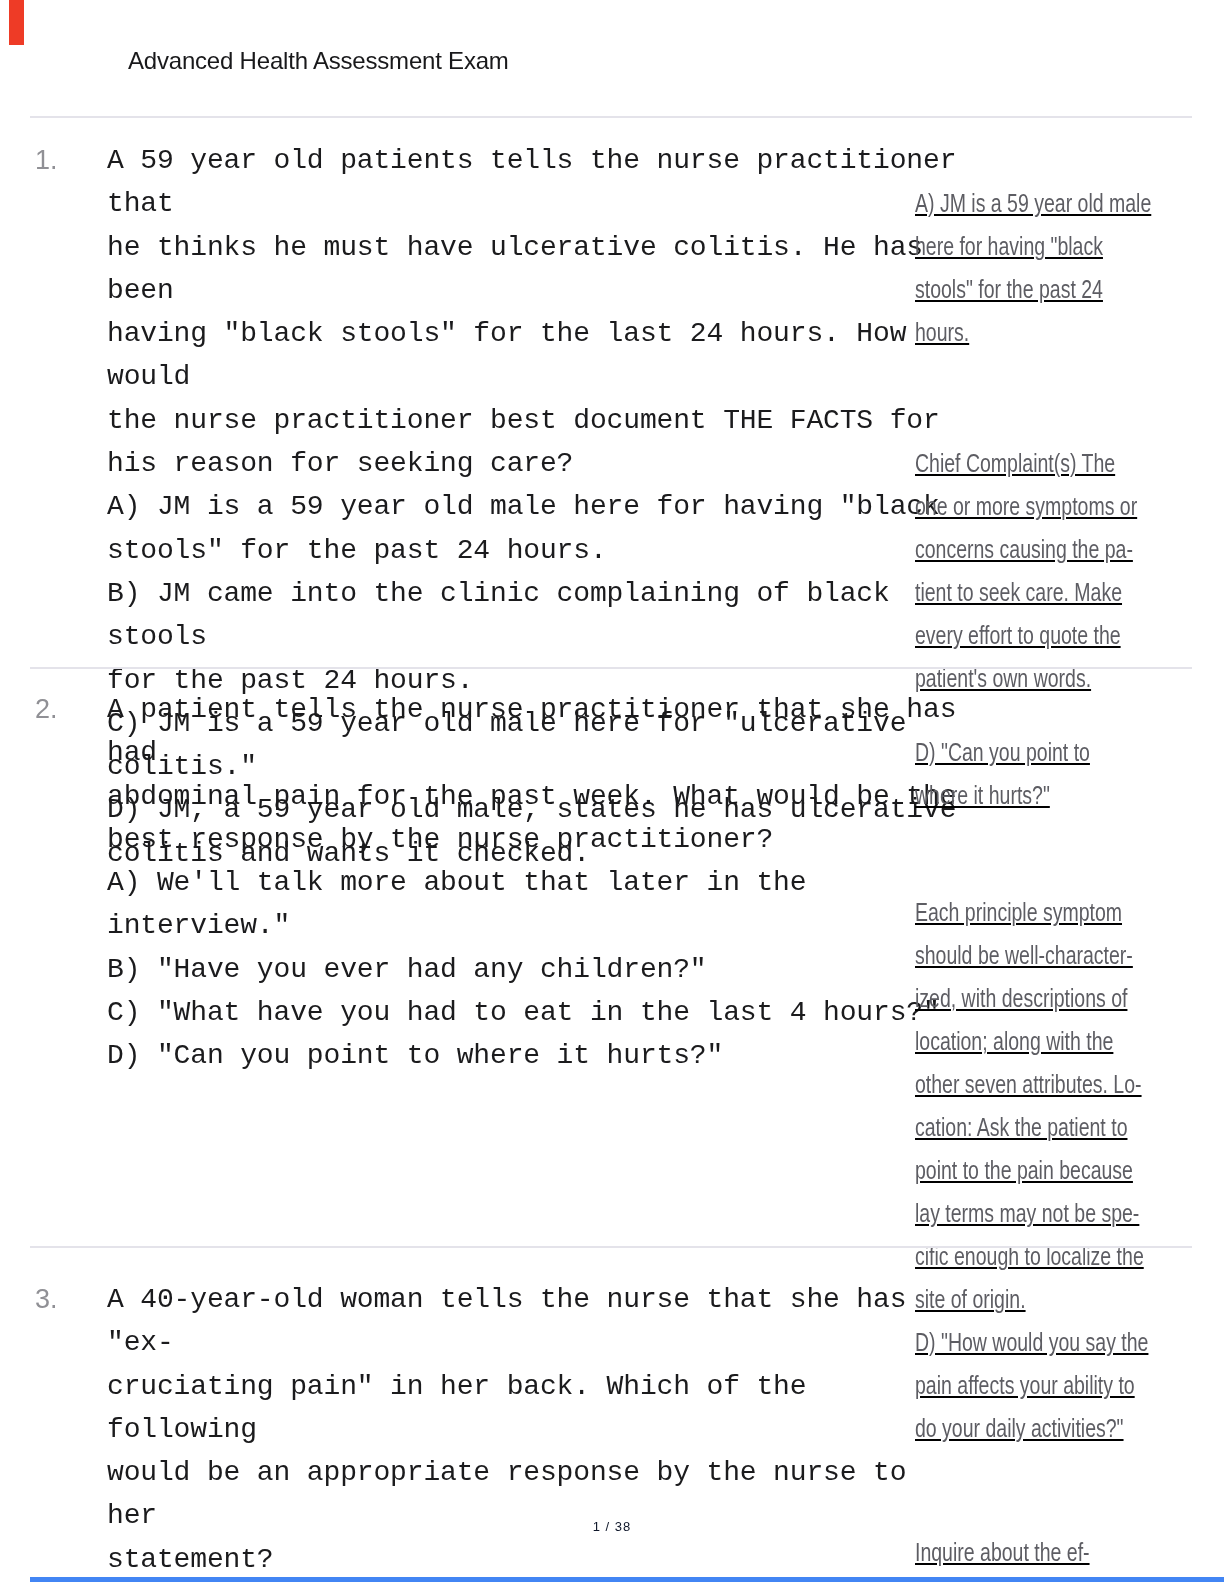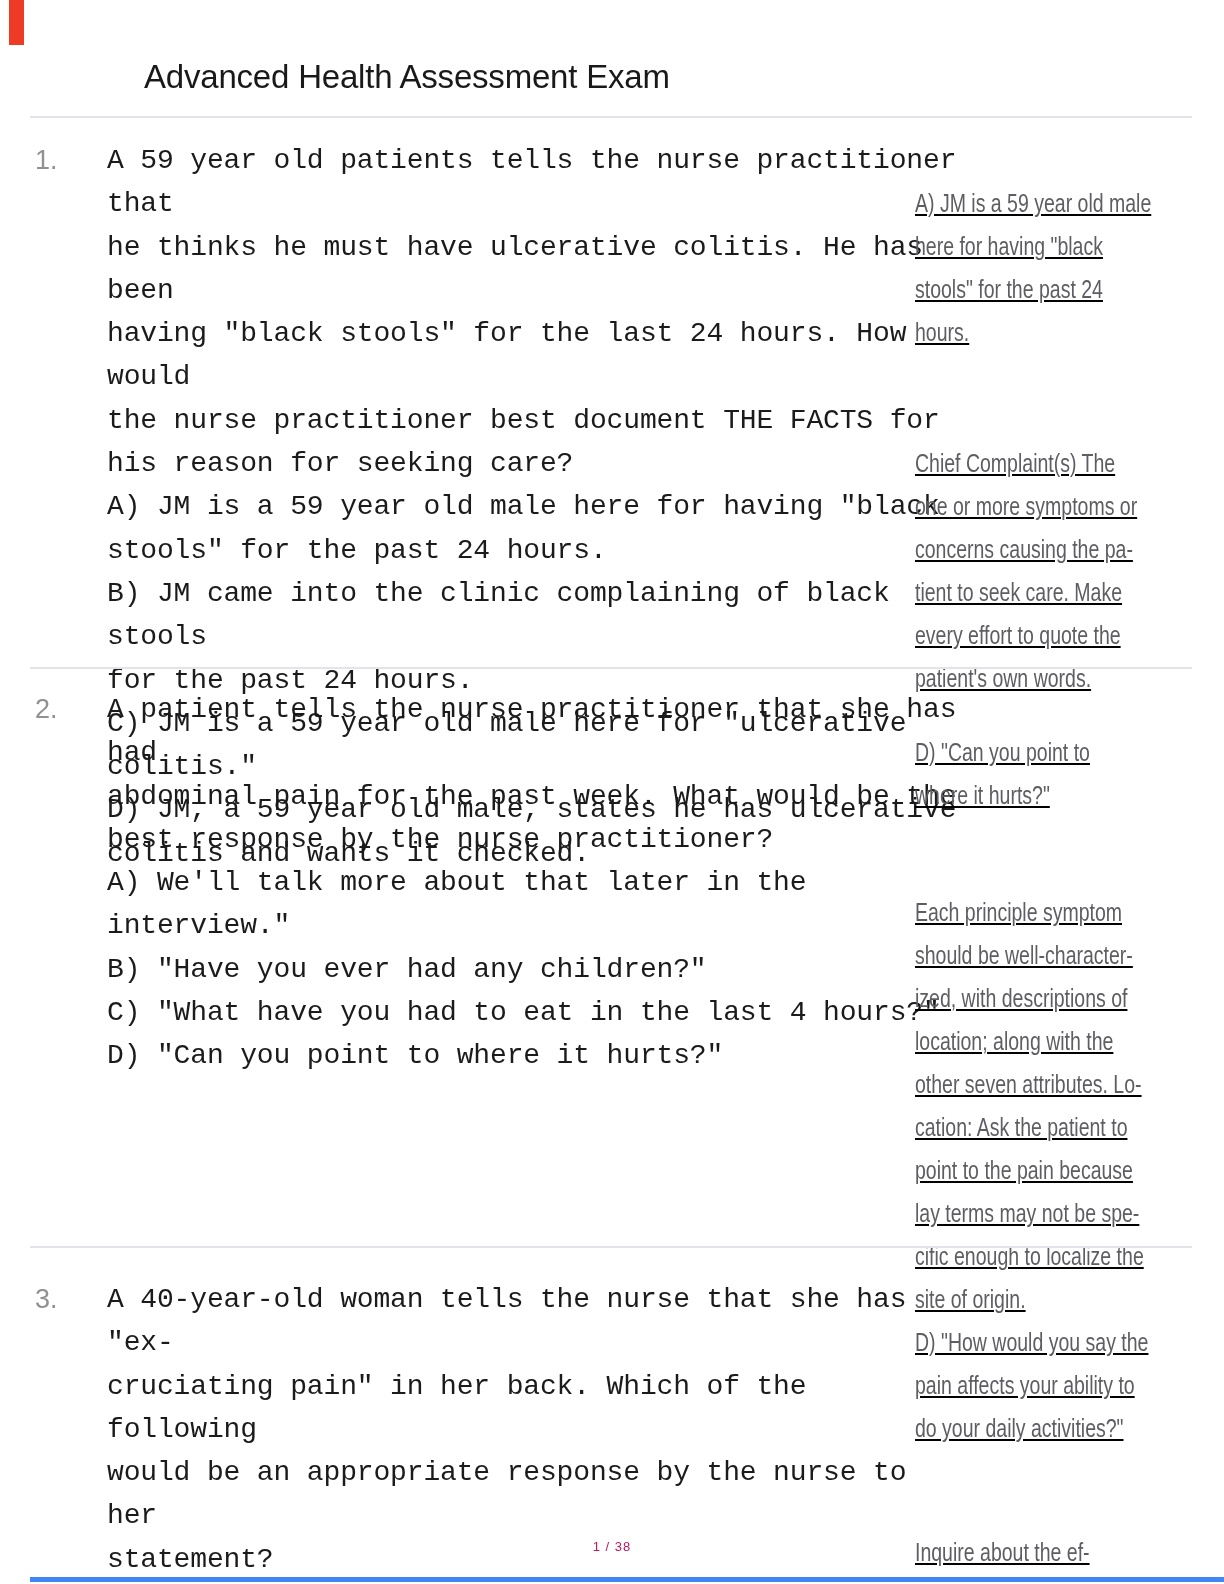--- a/index.html
+++ b/index.html
@@ -6,22 +6,22 @@
   .page{
     position:relative;
     width:1224px;height:1584px;
     background:#ffffff;
     overflow:hidden;
     font-family:"Liberation Sans","DejaVu Sans",sans-serif;
   }
   .red-bar{position:absolute;left:9px;top:0;width:15px;height:45px;background:#ee3b26;}
   .bottom-line{position:absolute;left:30px;top:1577px;width:1194px;height:5px;background:#4285f4;}
   .title{
-    position:absolute;left:128px;top:44px;margin:16px;
-    font-size:33px;font-weight:400;color:#19191b;line-height:34px;
+    position:absolute;left:128px;top:44px;margin:0;
+    font-size:24px;font-weight:400;color:#19191b;line-height:34px;
     letter-spacing:-0.2px;
   }
   .divider{position:absolute;left:30px;width:1162px;height:2px;background:#e4e3ea;}
   .d1{top:116px}
   .d2{top:667px}
   .d3{top:1246px}
   .question{position:absolute;left:0;width:1224px;height:0;overflow:visible;}
   .q1{top:139px}
   .q2{top:688px}
   .q3{top:1278px}
@@ -38,21 +38,21 @@
   .sideinner{
     transform:scaleX(0.78);transform-origin:0 0;width:360px;
     font-size:25px;line-height:43px;color:#5d5d63;
     white-space:pre-line;
   }
   .explanation.m1{margin-top:45px}
   .explanation.m2{margin-top:31px}
   .explanation.m3{margin-top:38px}
   .pagenum{
     position:absolute;top:1519px;left:0;width:100%;text-align:center;
-    font-size:13px;color:#be185d;letter-spacing:1px;margin-top:20px;
+    font-size:13px;color:#0f172a;letter-spacing:1px;
   }
 </style>
 </head>
 <body>
 
 <div class="page">
 
   <div class="red-bar"></div>
 
   <h1 class="title">Advanced Health Assessment Exam</h1>

